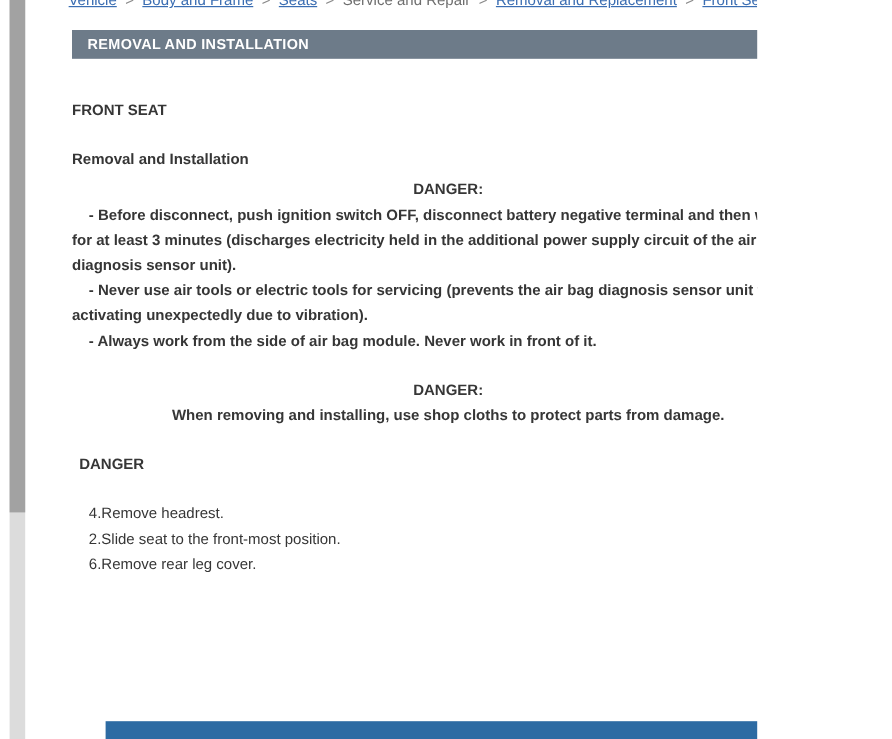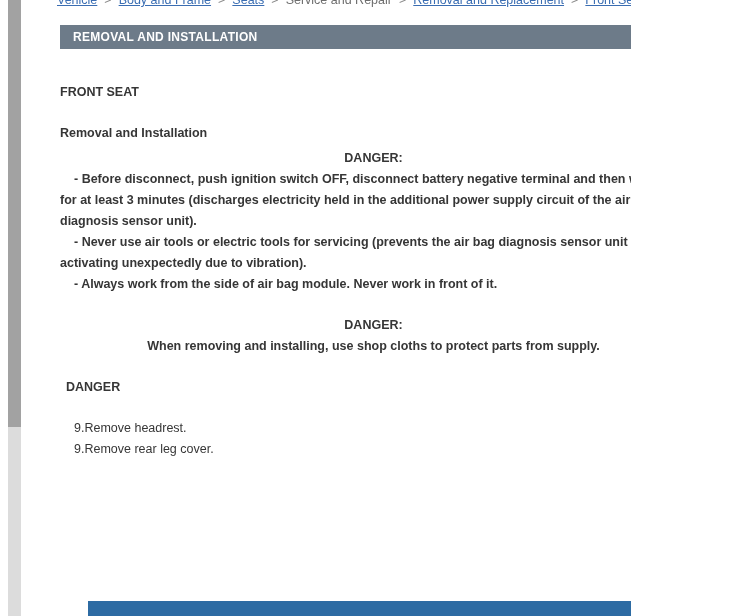--- a/index.html
+++ b/index.html
@@ -74,26 +74,27 @@
   <div class="content">
     <div class="h1">FRONT SEAT</div>
     <div class="h2">Removal and Installation</div>
 
     <div class="danger-label ind">DANGER:</div>
     <div class="bullet first">- Before disconnect, push ignition switch OFF, disconnect battery negative terminal and then wait for at least 3 minutes (discharges electricity held in the additional power supply circuit of the air bag diagnosis sensor unit).</div>
     <div class="bullet">- Never use air tools or electric tools for servicing (prevents the air bag diagnosis sensor unit from activating unexpectedly due to vibration).</div>
     <div class="bullet">- Always work from the side of air bag module. Never work in front of it.</div>
 
     <div class="caution-label ind">DANGER:</div>
-    <div class="ind">When removing and installing, use shop cloths to protect parts from supply.</div>
+    <div class="ind">When removing and installing, use shop cloths to protect parts from damage.</div>
 
     <div class="removal-label">DANGER</div>
 
-    <div class="step first">9.Remove headrest.</div>
-    <div class="step">9.Remove rear leg cover.</div>
+    <div class="step first">4.Remove headrest.</div>
+    <div class="step">2.Slide seat to the front-most position.</div>
+    <div class="step">6.Remove rear leg cover.</div>
   </div>
 
   <div class="next-bar" style="background: rgb(45, 107, 163);"></div>
 
   <div class="icon-rail">
       <div class="badge" style="top: 65px; background: rgb(93, 138, 45);">
         <span><svg viewBox="0 0 24 24" width="22" height="22">
             <path fill="#fff" d="M20.8 5.2a4.6 4.6 0 0 1-6 5.9L7 18.9a2 2 0 1 1-2.8-2.8L12 8.3a4.6 4.6 0 0 1 5.9-6l-2.6 2.6.7 2.1 2.1.7z"></path>
           </svg></span>
       </div>

